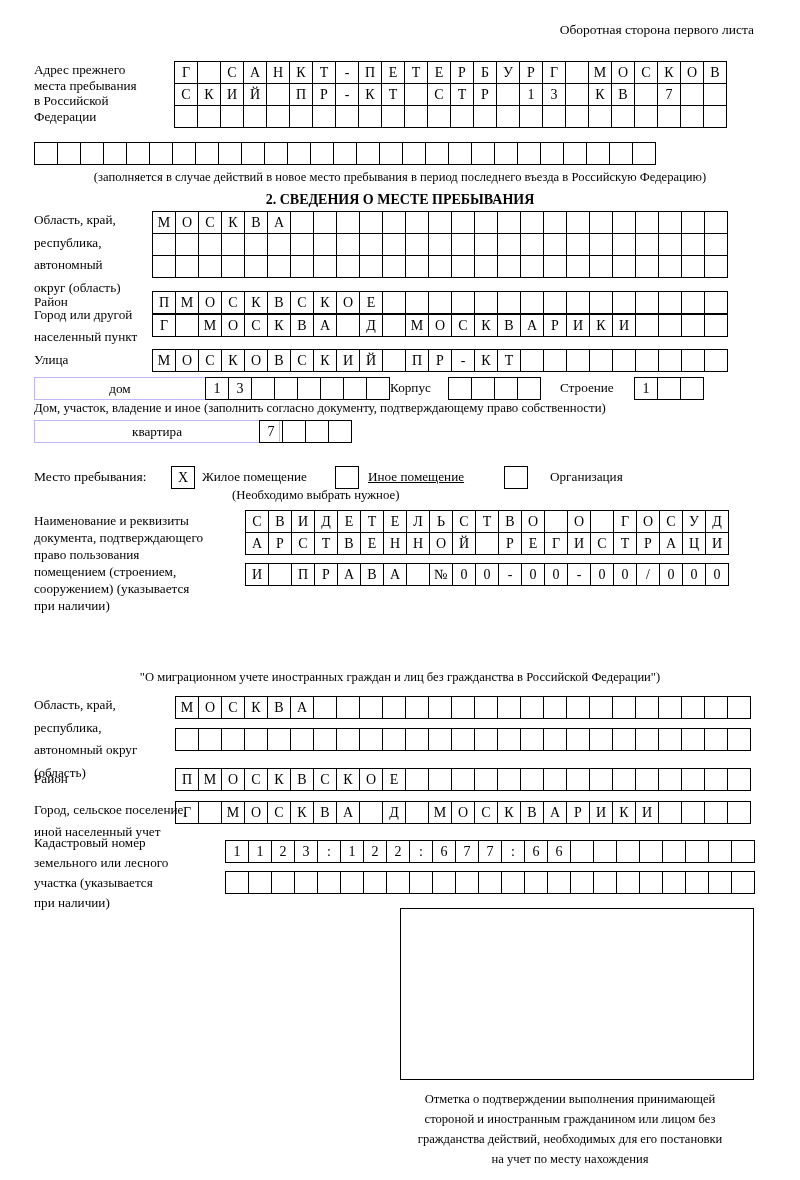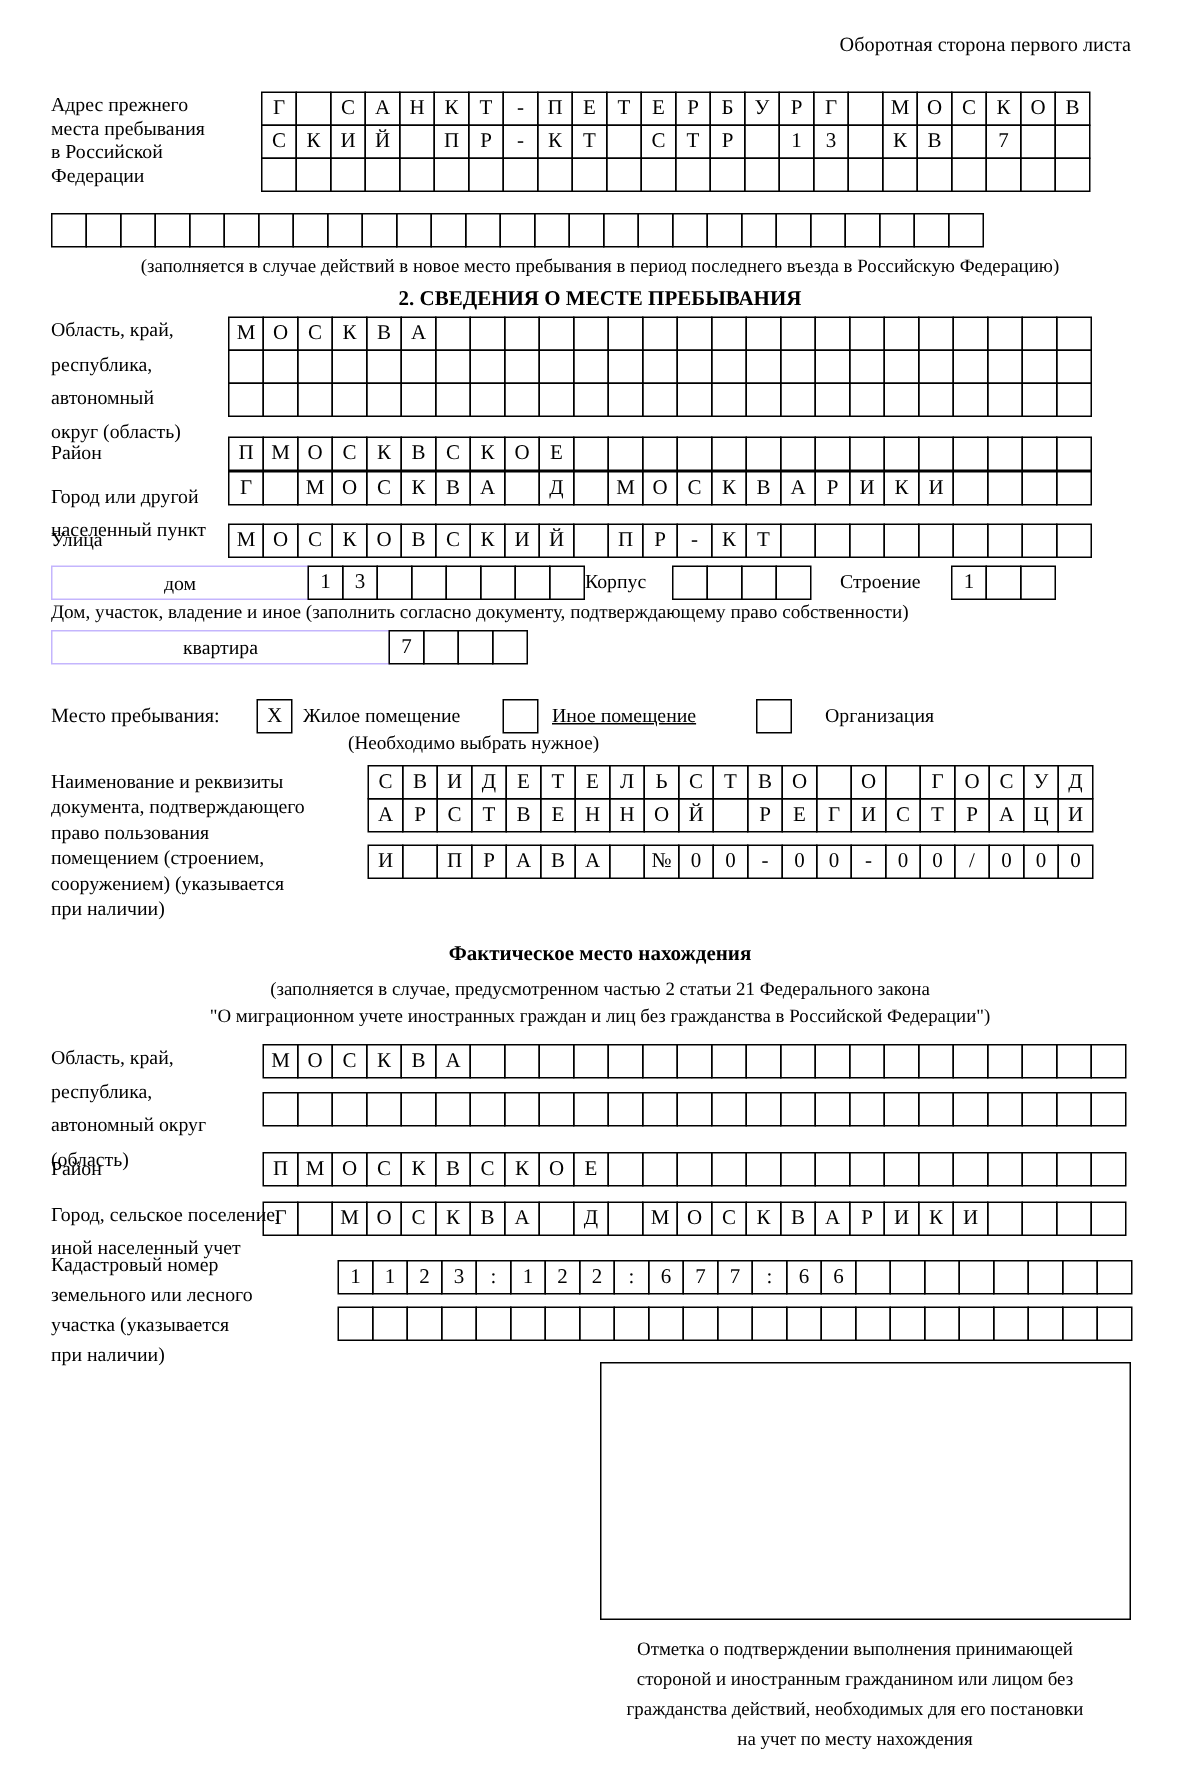--- a/index.html
+++ b/index.html
@@ -279,21 +279,21 @@
     <div class="cell"></div>
     <div class="cell"></div>
     <div class="cell"></div>
     <div class="cell"></div>
     <div class="cell"></div>
     <div class="cell"></div>
     <div class="cell"></div>
     <div class="cell"></div>
   </div>
 
-  <div class="lbl" style="top:323px;left:34px;width:140px;">
+  <div class="lbl" style="top:307px;left:34px;width:140px;">
     <div>Город или другой</div>
     <div style="margin-top:6px;">населенный пункт</div>
   </div>
   <div class="row cells" style="top:314px;left:152px;">
     <div class="cell">Г</div>
     <div class="cell"></div>
     <div class="cell">М</div>
     <div class="cell">О</div>
     <div class="cell">С</div>
     <div class="cell">К</div>
@@ -366,21 +366,21 @@
     <div class="cell"></div>
   </div>
   <div class="lbl" style="top:380px;left:560px;">Строение</div>
   <div class="row cells" style="top:377px;left:634px;">
     <div class="cell">1</div>
     <div class="cell"></div>
     <div class="cell"></div>
   </div>
   <div class="lbl" style="top:401px;left:34px;font-size:12.8px;">Дом, участок, владение и иное (заполнить согласно документу, подтверждающему право собственности)</div>
 
-  <div class="boxlabel" style="position:absolute;top:420px;left:34px;width:226px;">квартира</div>
+  <div class="boxlabel" style="position:absolute;top:420px;left:34px;width:246px;">квартира</div>
   <div class="row cells" style="top:420px;left:259px;">
     <div class="cell">7</div>
     <div class="cell"></div>
     <div class="cell"></div>
     <div class="cell"></div>
   </div>
 
   <div class="lbl" style="top:469px;left:34px;font-size:13.5px;">Место пребывания:</div>
   <div class="cell" style="position:absolute;top:466px;left:172px;">X</div>
   <div class="lbl" style="top:469px;left:202px;">Жилое помещение</div>
@@ -462,22 +462,20 @@
     <div class="cell">0</div>
     <div class="cell">-</div>
     <div class="cell">0</div>
     <div class="cell">0</div>
     <div class="cell">/</div>
     <div class="cell">0</div>
     <div class="cell">0</div>
     <div class="cell">0</div>
   </div>
 
-  <div class="ctr bold" style="top:629px;left:0;width:800px;font-size:14px;">Фактическое место нахождения</div>
-  <div class="ctr" style="top:652px;left:0;width:800px;">(заполняется в случае, предусмотренном частью 2 статьи 21 Федерального закона</div>
   <div class="ctr" style="top:670px;left:0;width:800px;">"О миграционном учете иностранных граждан и лиц без гражданства в Российской Федерации")</div>
 
   <div class="lbl" style="top:697px;left:34px;width:150px;">
     <div>Область, край,</div>
     <div style="margin-top:7px;">республика,</div>
     <div style="margin-top:7px;">автономный округ</div>
     <div style="margin-top:7px;">(область)</div>
   </div>
 
   <div class="row cells" style="top:696px;left:175px;">

